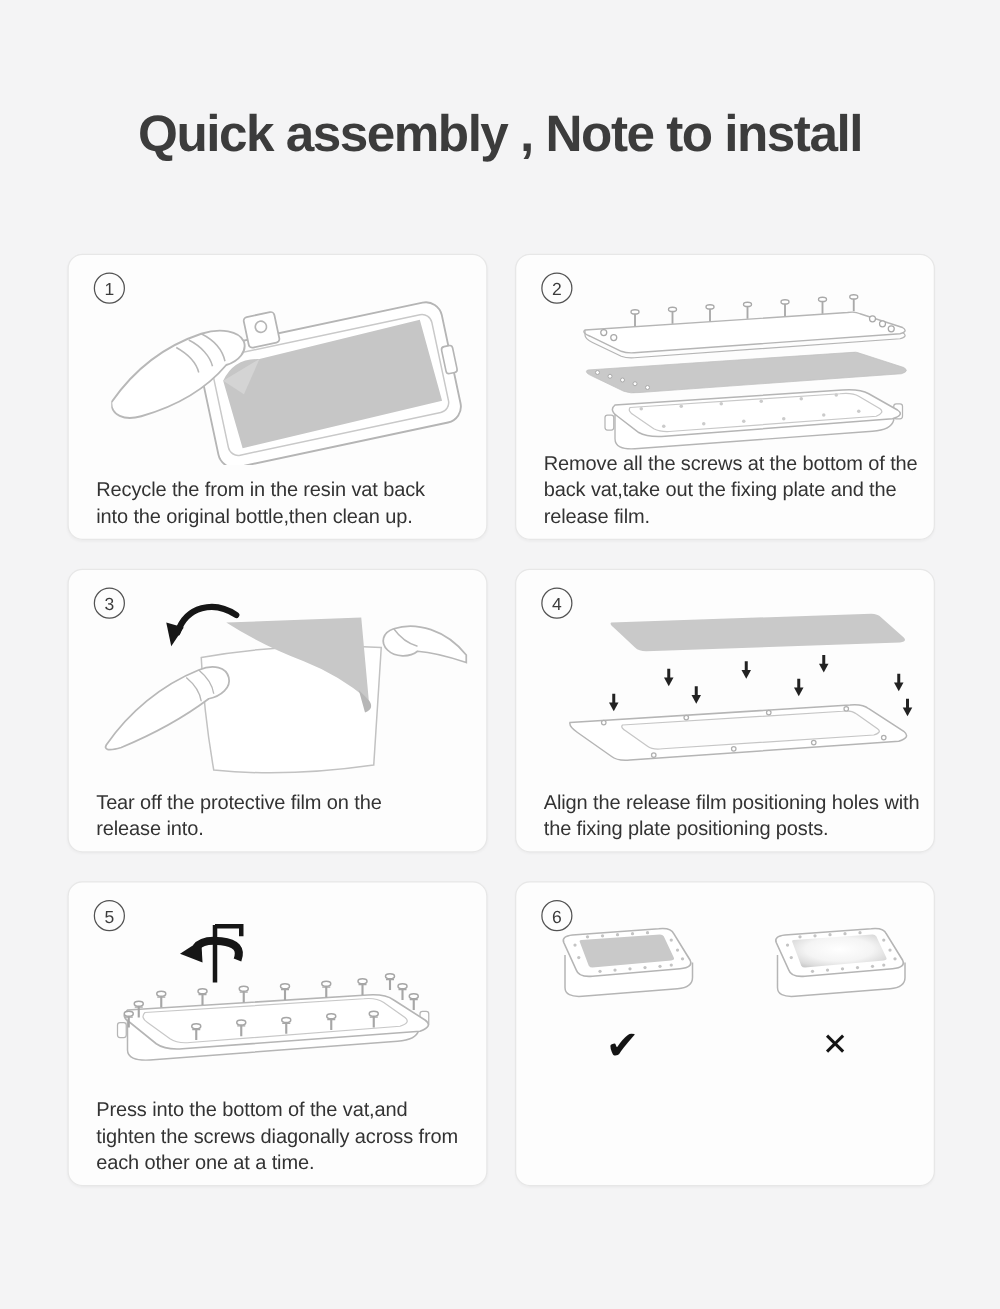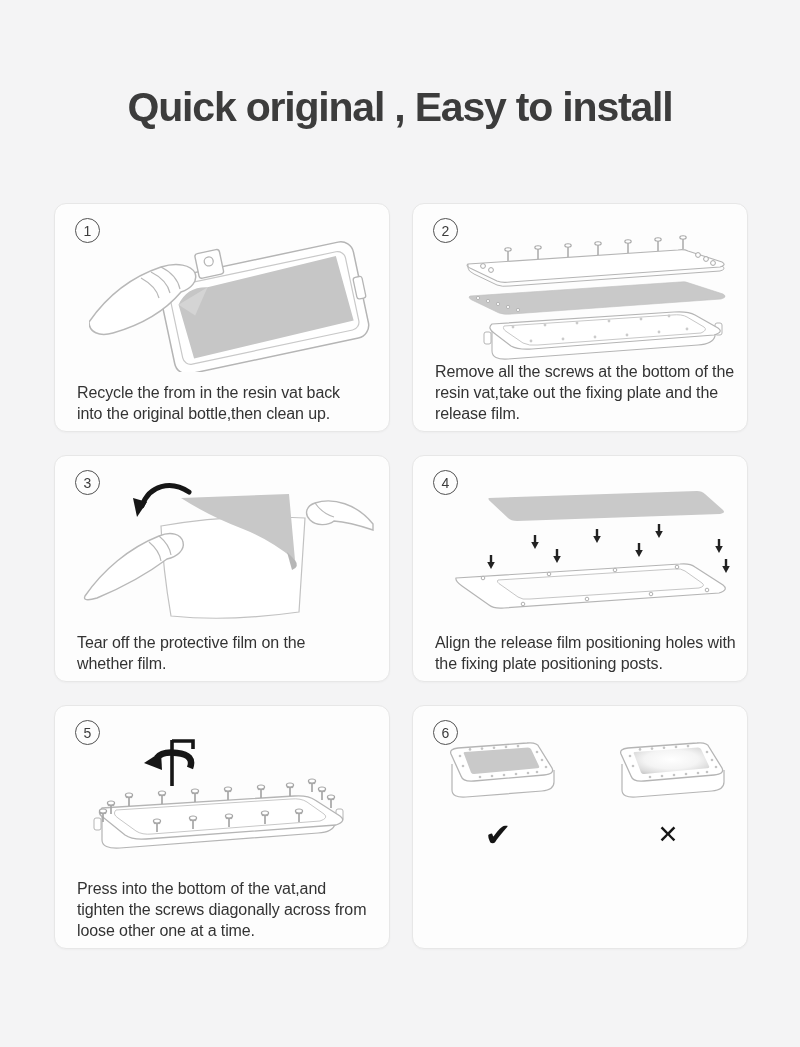--- a/index.html
+++ b/index.html
@@ -67,21 +67,21 @@
     justify-content: space-between;
   }
   .vat-fig { width: 134px; text-align: center; }
   .mark { margin-top: 2px; color: #141414; font-family: "DejaVu Sans", sans-serif; }
   .mark.check { font-size: 32px; font-weight: 700; line-height: 34px; }
   .mark.cross { font-size: 25px; font-weight: 700; line-height: 34px; }
 </style>
 </head>
 <body>
 
-<h1 class="page-title">Quick original , Easy to install</h1>
+<h1 class="page-title">Quick assembly , Note to install</h1>
 
 <div class="steps-grid">
 
   <section class="step-card">
     <span class="step-badge">
         <span>1</span>
       </span>
     <svg class="illus illus-1" width="285" height="152" viewBox="0 0 285 152">
       <g transform="rotate(-12 170 88)">
         <rect x="76" y="40" width="198" height="98" rx="13" fill="#ffffff" stroke="#b5b5b5" stroke-width="1.5"></rect>
@@ -154,21 +154,21 @@
           <circle cx="80" cy="121" r="1.4"></circle>
             <circle cx="112" cy="119" r="1.4"></circle>
             <circle cx="144" cy="117" r="1.4"></circle>
             <circle cx="176" cy="115" r="1.4"></circle>
             <circle cx="208" cy="112" r="1.4"></circle>
             <circle cx="236" cy="109" r="1.4"></circle>
         </g>
       </g>
     </svg>
     <p class="step-caption">Remove all the screws at the bottom of the
-resin vat,take out the fixing plate and the
+back vat,take out the fixing plate and the
 release film.</p>
   </section>
 
   <section class="step-card">
     <span class="step-badge">
         <span>3</span>
       </span>
     <svg class="illus illus-3" width="300" height="162" viewBox="0 0 300 162">
       <path d="M84,56 Q150,44 228,48 L222,142 Q152,152 94,146 Q86,100 84,56 Z" fill="#ffffff" stroke="#c2c2c2" stroke-width="1.2"></path>
       <path d="M104,28 L212,24 L218,90 Q194,70 166,59 Q132,46 104,28 Z" fill="#c8c8c8"></path>
@@ -181,21 +181,21 @@
         <path d="M8,126 C26,100 52,78 82,66 C94,61 104,64 106,72 C108,80 100,87 90,89 C70,104 44,118 20,128 C10,131 6,130 8,126 Z" fill="#ffffff" stroke="#b8b8b8" stroke-width="1.4"></path>
         <path d="M82,66 C88,71 93,78 94,85" fill="none" stroke="#b8b8b8" stroke-width="1.1"></path>
         <path d="M72,72 C78,77 83,84 84,91" fill="none" stroke="#b8b8b8" stroke-width="1.1"></path>
       </g>
       <g>
         <path d="M296,54 C280,34 256,27 238,33 C229,36 227,44 233,50 C239,56 251,56 257,51 C271,52 284,56 296,60 Z" fill="#ffffff" stroke="#b8b8b8" stroke-width="1.4"></path>
         <path d="M238,33 C243,40 250,45 257,47" fill="none" stroke="#b8b8b8" stroke-width="1.1"></path>
       </g>
     </svg>
     <p class="step-caption">Tear off the protective film on the
-whether film.</p>
+release into.</p>
   </section>
 
   <section class="step-card">
     <span class="step-badge">
         <span>4</span>
       </span>
     <svg class="illus illus-4" width="295" height="132" viewBox="0 0 295 132">
       <defs>
         <g id="arr4">
           <line x1="0" y1="-11" x2="0" y2="-3" stroke="#222222" stroke-width="2.4"></line>
@@ -271,21 +271,21 @@
           <use href="#pin5" x="230" y="96"></use>
         <use href="#pin5" x="42" y="88"></use>
           <use href="#pin5" x="34" y="96"></use>
         <use href="#pin5" x="243" y="66"></use>
           <use href="#pin5" x="253" y="74"></use>
           <use href="#pin5" x="262" y="82"></use>
       </g>
     </svg>
     <p class="step-caption">Press into the bottom of the vat,and
 tighten the screws diagonally across from
-loose other one at a time.</p>
+each other one at a time.</p>
   </section>
 
   <section class="step-card">
     <span class="step-badge">
         <span>6</span>
       </span>
     <div class="compare-row">
       <figure class="vat-fig">
         <svg width="124" height="72" viewBox="0 0 124 72">
           <path d="M16,24 L16,50 Q16,58 30,57 L106,51 Q118,50 118,42 L118,30" fill="#ffffff" stroke="#b5b5b5" stroke-width="1.2"></path>

